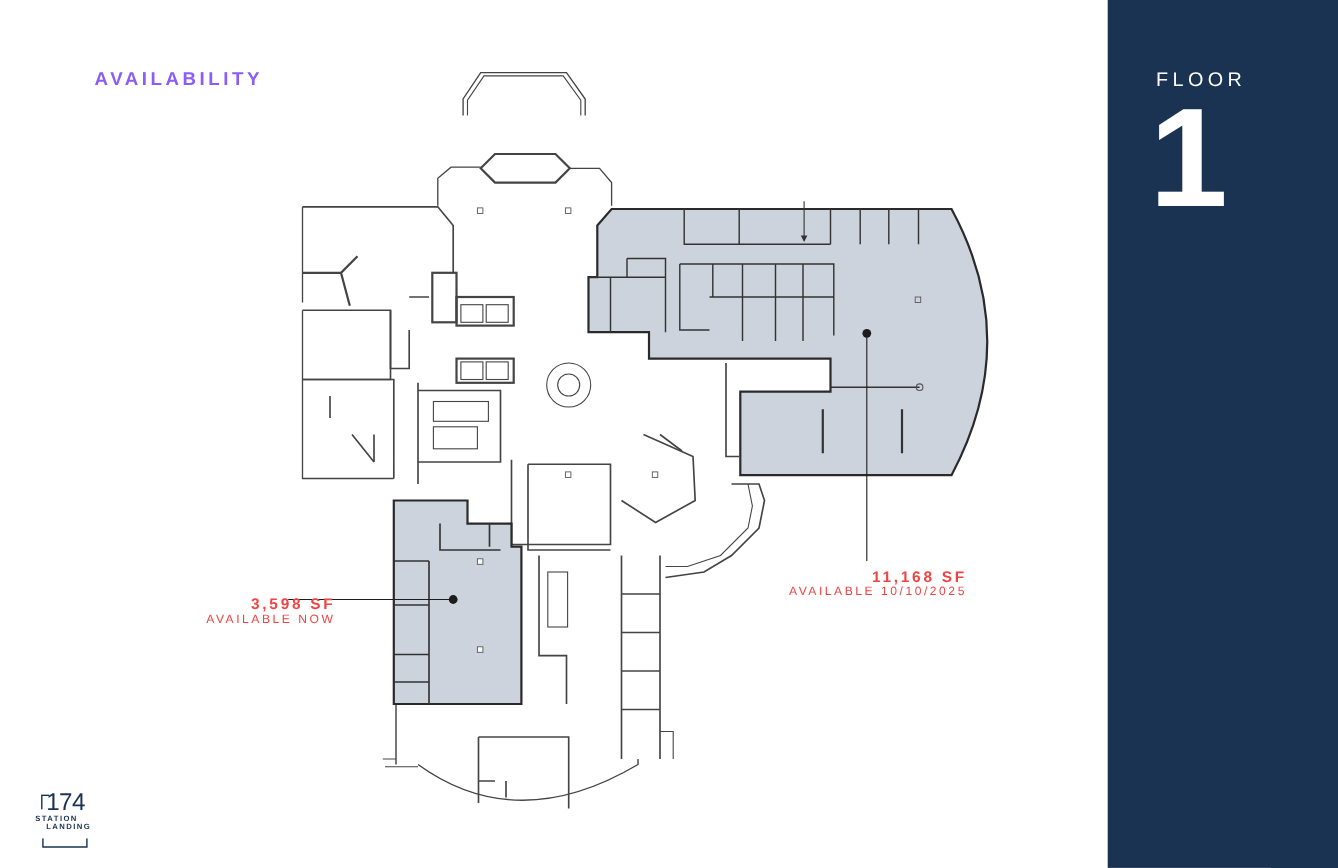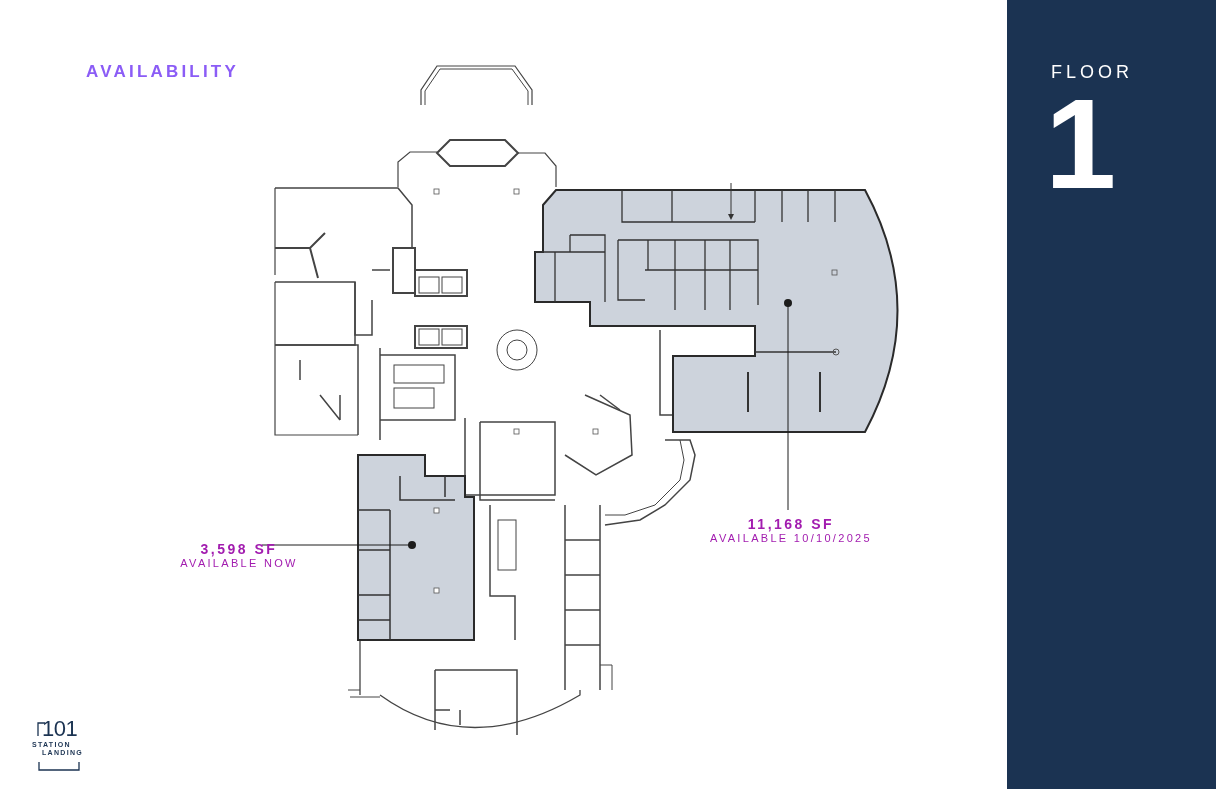--- a/index.html
+++ b/index.html
@@ -1,21 +1,21 @@
 <!DOCTYPE html>
 <html><head>
 <meta charset="utf-8">
 <style>
   html, body { margin:0; padding:0; }
   body { width:1216px; height:789px; position:relative; background:#ffffff; overflow:hidden; font-family:"Liberation Sans", sans-serif; }
   .title { position:absolute; left:47px; top:62px; font-size:17px; font-weight:bold; letter-spacing:3.2px; color:#8b5cf6;margin-left:39px; }
   .sidebar { position:absolute; left:1007px; top:0; width:209px; height:789px; background:#1b3352;text-align:center; }
   .floor-label { position:absolute; left:44px; top:62px; font-size:18px; letter-spacing:4px; color:#ffffff; }
   .floor-num { position:absolute; left:38px; top:80px; font-size:128px; font-weight:bold; color:#ffffff; line-height:1; }
-  .callout { position:absolute; text-align:center; color:#a21caf; }
+  .callout { position:absolute; text-align:right; color:#ef4444; }
   .callout .sf { font-size:14px; font-weight:bold; letter-spacing:2.5px; }
   .callout .avail { font-size:11px; letter-spacing:2.3px; margin-top:0px; }
   .plan { position:absolute; left:0; top:0; }
   .logo { position:absolute; left:32px; top:716px; width:70px; height:60px; color:#1b3352; }
   .logo .num { position:absolute; left:10px; top:0; font-size:22px; font-weight:normal; letter-spacing:-0.5px; }
   .logo .l1 { position:absolute; left:0; top:25px; font-size:7px; font-weight:bold; letter-spacing:1.3px; }
   .logo .l2 { position:absolute; left:10px; top:33px; font-size:7px; font-weight:bold; letter-spacing:1.3px; }
 </style>
 </head>
 <body>
@@ -114,21 +114,21 @@
 
 <div class="callout" style="left:703px; top:516px; width:176px;">
   <div class="sf">11,168 SF</div>
   <div class="avail">AVAILABLE 10/10/2025</div>
 </div>
 
 <div class="logo">
   <svg style="position:absolute; left:5px; top:6px;" width="8" height="14">
       <path d="M1 14 V1 H8" fill="none" stroke="#1b3352" stroke-width="1.3"></path>
     </svg>
-  <span class="num">101</span>
+  <span class="num">174</span>
   <span class="l1">STATION</span>
   <span class="l2">LANDING</span>
   <svg style="position:absolute; left:6px; top:46px;" width="42" height="10">
       <path d="M1 0 V8 H41 V0" fill="none" stroke="#1b3352" stroke-width="1.3"></path>
     </svg>
 </div>
 
 <div class="sidebar">
   <div class="floor-label">FLOOR</div>
   <div class="floor-num">1</div>

